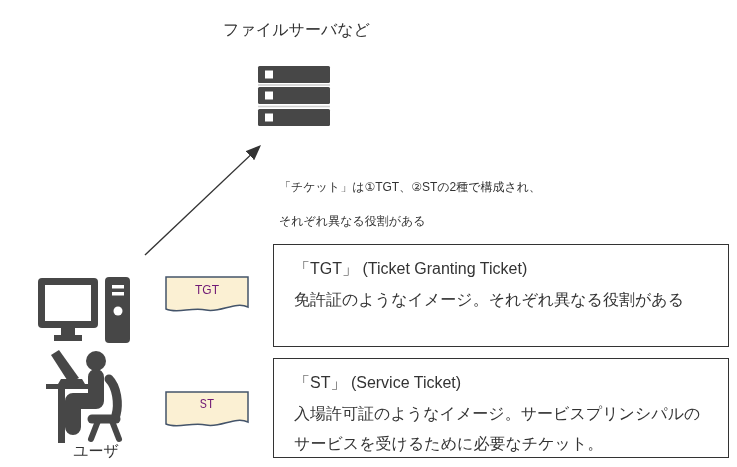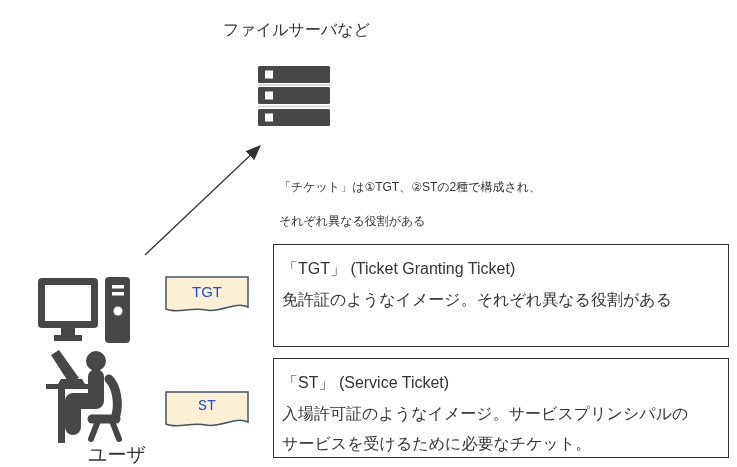--- a/index.html
+++ b/index.html
@@ -27,35 +27,35 @@
   #top-label{left:223px;top:13px;}
   #server-icon{left:257px;top:56px;}
   #arrow{left:135px;top:128px;}
   #note{left:279px;top:163px;font-size:12px;line-height:34px;white-space:nowrap;}
   .ticket-shape{width:84px;height:44px;}
   .ticket-shape-wrap{width:84px;height:44px;}
   #tgt-shape{left:165px;top:269px;}
   #st-shape{left:165px;top:384px;font-family:Liberation Mono, monospace;}
   .ticket-tag{
     position:absolute;left:0;top:7px;width:100%;
-    text-align:center;font-size:15px;color:#1d4ed8;
+    text-align:center;font-size:12px;color:#701a75;
   }
   .ticket-box{
     left:273px;width:456px;
     border:1px solid var(--line-color);
     background:#ffffff;
-    padding:9px 8px 0 8px;
+    padding:9px 8px 0 20px;
     font-size:16px;line-height:30.5px;
     white-space:nowrap;overflow:hidden;
   }
   #tgt-box{top:237px;height:103px;}
   #st-box{top:351px;height:100px;}
   #computer-icon{left:35px;top:268px;}
   #person-icon{left:46px;top:342px;}
-  #user-label{left:46px;top:435px;width:100px;text-align:right;font-size:19px;}
+  #user-label{left:46px;top:435px;width:100px;text-align:center;font-size:15px;}
 </style>
 </head>
 <body>
 
 <div class="canvas">
 
   <div id="top-label" class="abs label">ファイルサーバなど</div>
 
   <svg id="server-icon" class="abs" width="74" height="64" viewBox="0 0 74 64">
     <rect x="1" y="21.2" width="72" height="1.6" style="fill:#cfcfcf"></rect>

